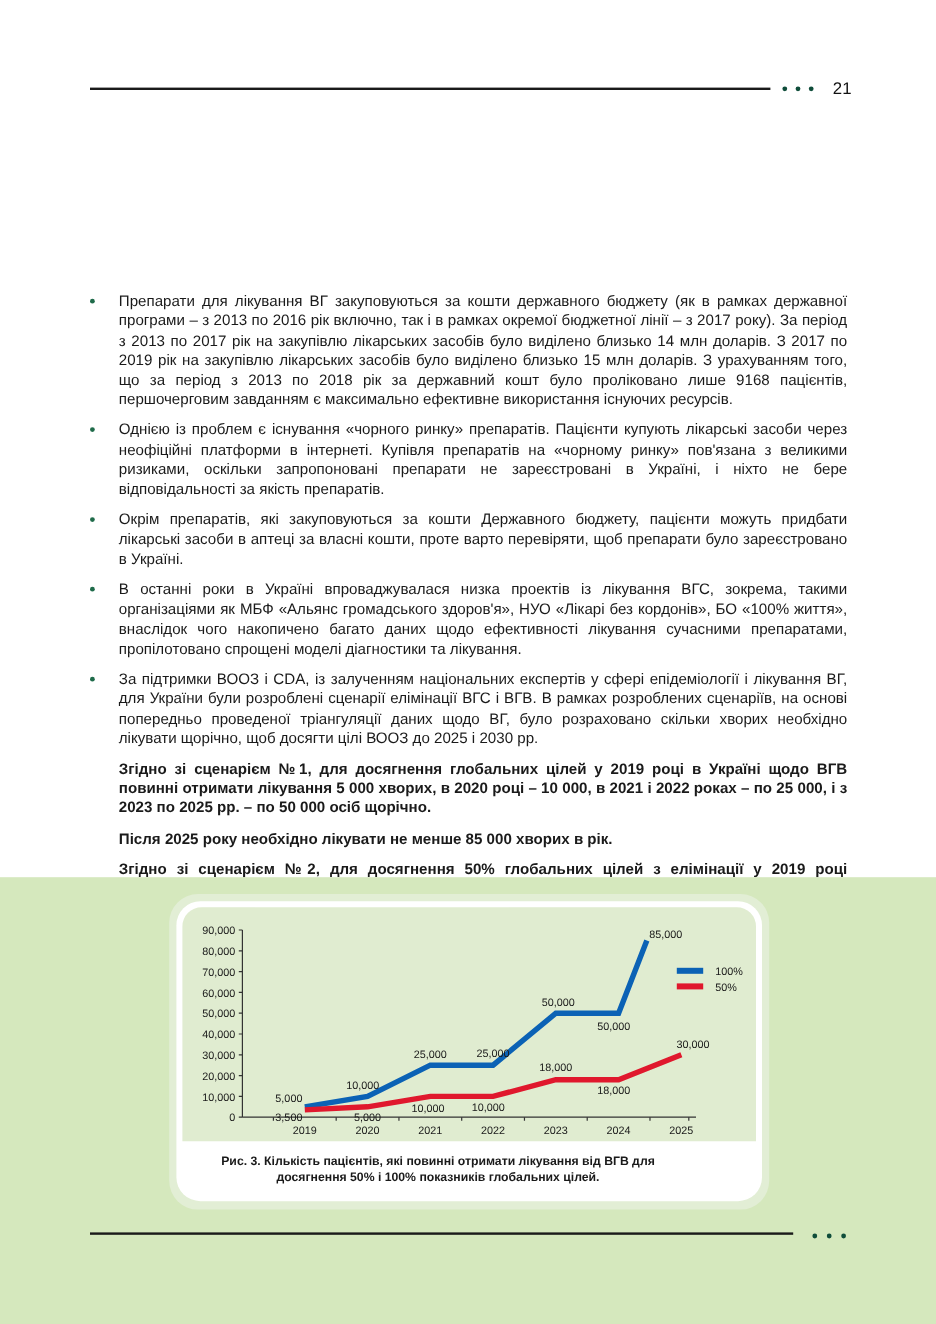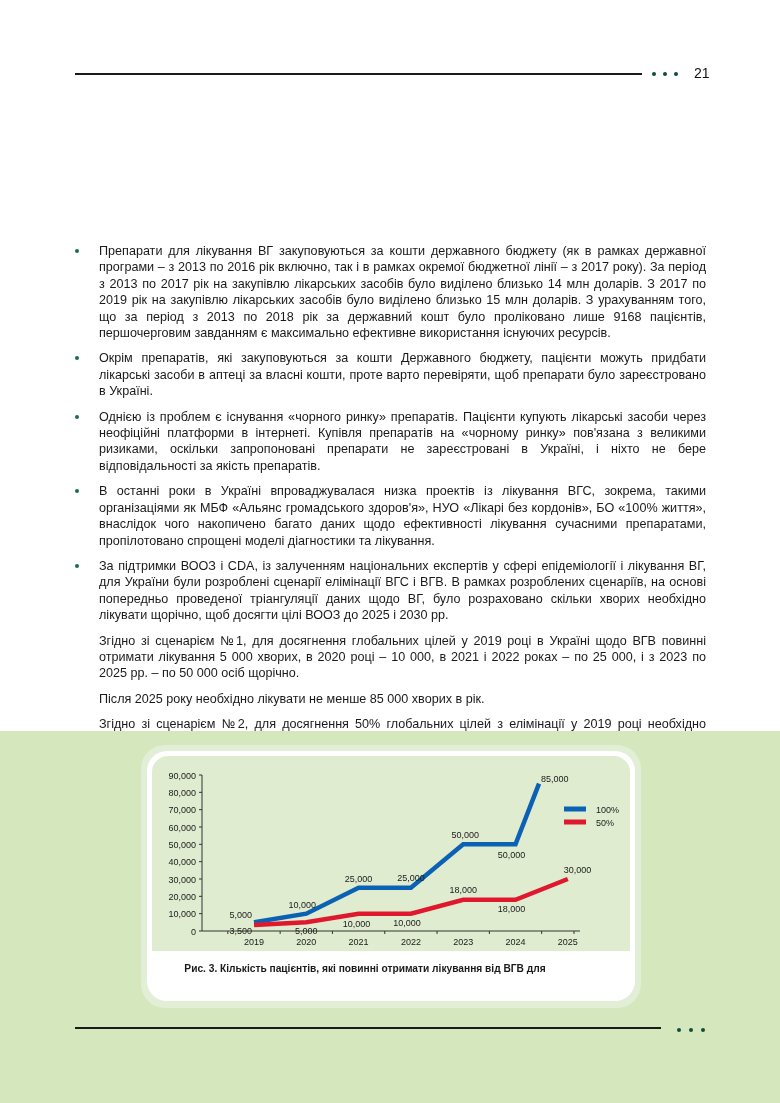--- a/index.html
+++ b/index.html
@@ -10,21 +10,21 @@
     color: #1a1a1a;
   }
   .header-rule { position: absolute; left: 75px; top: 73px; width: 567px; height: 2px; background: #1a1a1a; }
   .header-dots { position: absolute; left: 652px; top: 67px; display: flex; gap: 7px; }
   .dot { width: 4px; height: 4px; border-radius: 50%; background: #0f4d3a; margin-top: 5px; }
   .page-num { position: absolute; left: 694px; top: 65px; font-size: 14px; color: #111; text-align: center; }
 
   .content { position: absolute; left: 75px; top: 212px; width: 631px; font-size: 12.6px; line-height: 16.4px; margin-top: 31px; }
   .bullet { position: relative; padding-left: 24px; text-align: justify; margin-bottom: 9px; }
   .bullet .mark { position: absolute; left: 0; top: 6px; width: 4px; height: 4px; border-radius: 50%; background: #1f6b4a; }
-  .para { padding-left: 24px; text-align: justify; margin-bottom: 9px; }
+  .para { padding-left: 24px; text-align: justify; margin-bottom: 9px; font-weight: bold; }
 
   .green-band { position: absolute; left: 0; top: 731px; width: 780px; height: 372px; background: #d5e8bd; }
   .card-halo { position: absolute; left: 141px; top: 745px; width: 500px; height: 263px; border-radius: 24px; background: #e2eed5; }
   .card { position: absolute; left: 147px; top: 751px; width: 488px; height: 250px; border-radius: 20px; background: #ffffff; overflow: hidden; }
   .chart-area { position: absolute; left: 5px; top: 5px; width: 478px; height: 195px; background: #e0ecd0; border-radius: 16px 16px 0 0; }
   .caption { position: absolute; left: 0; top: 211px; width: 436px; text-align: center; font-size: 10.2px; font-weight: bold; line-height: 13px; color: #1a1a1a; }
 
   .footer-rule { position: absolute; left: 75px; top: 1027px; width: 586px; height: 2px; background: #1a1a1a; }
   .footer-dots { position: absolute; left: 677px; top: 1023px; display: flex; gap: 8px; }
 
@@ -36,22 +36,22 @@
 <div class="header-rule"></div>
 <div class="header-dots">
   <div class="dot"></div>
   <div class="dot"></div>
   <div class="dot"></div>
 </div>
 <div class="page-num">21</div>
 
 <div class="content">
   <div class="bullet"><span class="mark"></span><span>Препарати для лікування ВГ закуповуються за кошти державного бюджету (як в рамках державної програми – з 2013 по 2016 рік включно, так і в рамках окремої бюджетної лінії – з 2017 року). За період з 2013 по 2017 рік на закупівлю лікарських засобів було виділено близько 14 млн доларів. З 2017 по 2019 рік на закупівлю лікарських засобів було виділено близько 15 млн доларів. З урахуванням того, що за період з 2013 по 2018 рік за державний кошт було проліковано лише 9168 пацієнтів, першочерговим завданням є максимально ефективне використання існуючих ресурсів.</span></div>
+  <div class="bullet"><span class="mark"></span><span>Однією із проблем є існування «чорного ринку» препаратів. Пацієнти купують лікарські засоби через неофіційні платформи в інтернеті. Купівля препаратів на «чорному ринку» пов'язана з великими ризиками, оскільки запропоновані препарати не зареєстровані в Україні, і ніхто не бере відповідальності за якість препаратів.</span></div>
   <div class="bullet"><span class="mark"></span><span>Окрім препаратів, які закуповуються за кошти Державного бюджету, пацієнти можуть придбати лікарські засоби в аптеці за власні кошти, проте варто перевіряти, щоб препарати було зареєстровано в Україні.</span></div>
-  <div class="bullet"><span class="mark"></span><span>Однією із проблем є існування «чорного ринку» препаратів. Пацієнти купують лікарські засоби через неофіційні платформи в інтернеті. Купівля препаратів на «чорному ринку» пов'язана з великими ризиками, оскільки запропоновані препарати не зареєстровані в Україні, і ніхто не бере відповідальності за якість препаратів.</span></div>
   <div class="bullet"><span class="mark"></span><span>В останні роки в Україні впроваджувалася низка проектів із лікування ВГС, зокрема, такими організаціями як МБФ «Альянс громадського здоров'я», НУО «Лікарі без кордонів», БО «100% життя», внаслідок чого накопичено багато даних щодо ефективності лікування сучасними препаратами, пропілотовано спрощені моделі діагностики та лікування.</span></div>
   <div class="bullet"><span class="mark"></span><span>За підтримки ВООЗ і CDA, із залученням національних експертів у сфері епідеміології і лікування ВГ, для України були розроблені сценарії елімінації ВГС і ВГВ. В рамках розроблених сценаріїв, на основі попередньо проведеної тріангуляції даних щодо ВГ, було розраховано скільки хворих необхідно лікувати щорічно, щоб досягти цілі ВООЗ до 2025 і 2030 рр.</span></div>
   <div class="para">Згідно зі сценарієм №1, для досягнення глобальних цілей у 2019 році в Україні щодо ВГВ повинні отримати лікування 5 000 хворих, в 2020 році – 10 000, в 2021 і 2022 роках – по 25 000, і з 2023 по 2025 рр. – по 50 000 осіб щорічно.</div>
   <div class="para">Після 2025 року необхідно лікувати не менше 85 000 хворих в рік.</div>
   <div class="para">Згідно зі сценарієм №2, для досягнення 50% глобальних цілей з елімінації у 2019 році необхідно пролікувати мінімум 3 500 хворих, в 2020 році – 5 000, в 2021 і 2022 роках – по 10 000, і з 2023 по 2025 роки – по 18 000 щорічно. Після 2025 року необхідно забезпечувати лікуванням 30 000 хворих в рік (див. Рис. 3).</div>
 </div>
 
 <div class="green-band"></div>
 <div class="card-halo"></div>
 <div class="card">
@@ -112,20 +112,21 @@
         <text x="359.5" y="155.8" font-size="9" text-anchor="middle" fill="#1a1a1a">18,000</text>
         <text x="411.79999999999995" y="117" font-size="9" text-anchor="start" fill="#1a1a1a">30,000</text>
         <rect x="412" y="50.5" width="22" height="5" fill="#0b62b5"></rect>
         <text x="444" y="56.5" font-size="9" fill="#1a1a1a">100%</text>
         <rect x="412" y="63.5" width="22" height="5" fill="#e0182d"></rect>
         <text x="444" y="69.5" font-size="9" fill="#1a1a1a">50%</text>
       </svg>
   </div>
   <div class="caption">
     <div>Рис. 3. Кількість пацієнтів, які повинні отримати лікування від ВГВ для</div>
+    <div>досягнення 50% і 100% показників глобальних цілей.</div>
   </div>
 </div>
 
 <div class="footer-rule"></div>
 <div class="footer-dots">
   <div class="dot"></div>
   <div class="dot"></div>
   <div class="dot"></div>
 </div>
 

